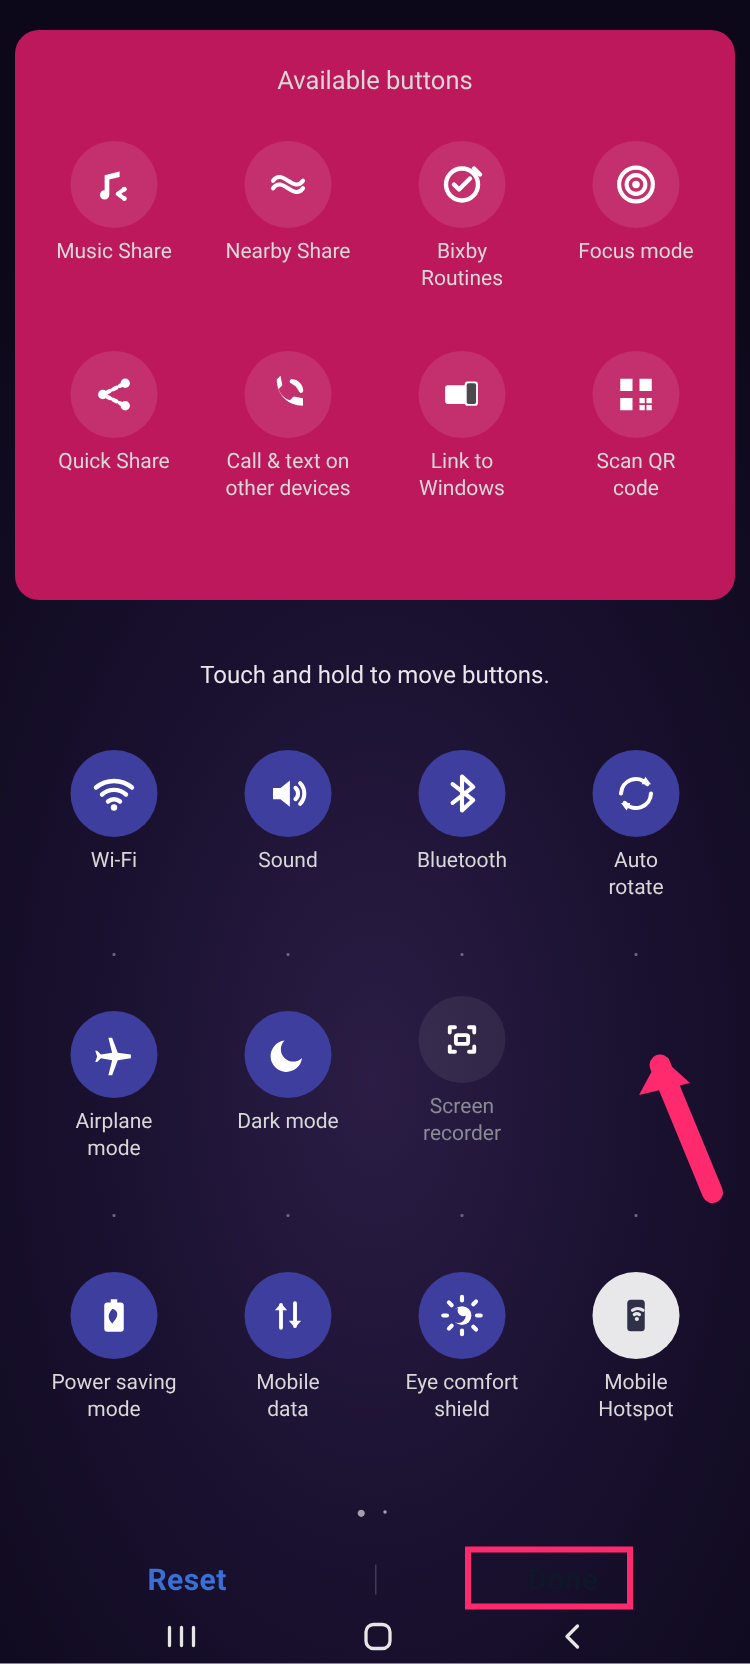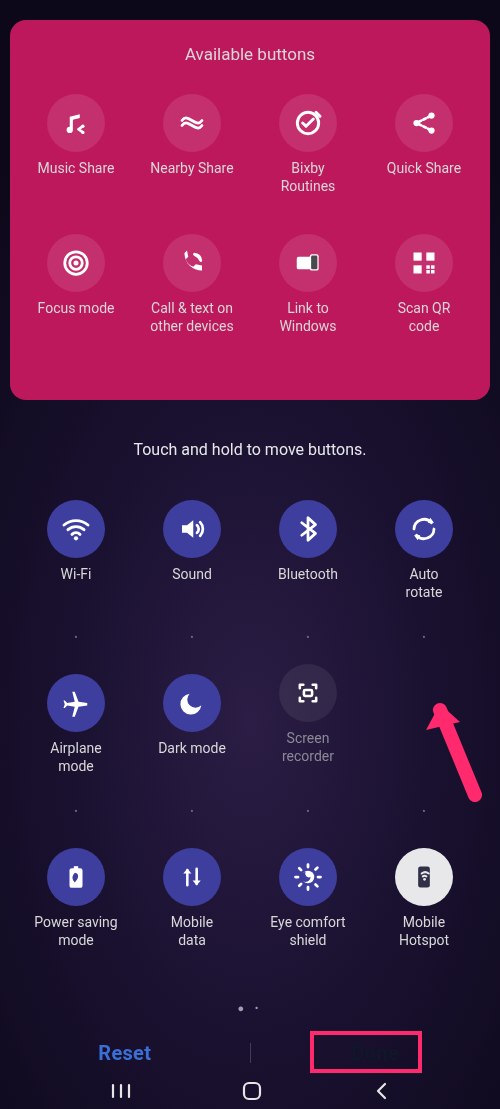--- a/index.html
+++ b/index.html
@@ -189,40 +189,40 @@
             <path class="ico" d="M18 4l3 3" stroke-width="2.6"></path>
           </svg>
       </div>
       <div class="tile-label">Bixby
 Routines</div>
     </div>
 
     <div class="tile">
       <div class="circle circle-gray">
         <svg width="30" height="30" viewBox="0 0 24 24">
+            <circle class="ico" cx="12" cy="12" r="9" stroke-width="2.4"></circle>
+            <circle class="ico" cx="12" cy="12" r="5" stroke-width="2.2"></circle>
+            <circle class="ico-fill" cx="12" cy="12" r="2"></circle>
+          </svg>
+      </div>
+      <div class="tile-label">Focus mode</div>
+    </div>
+
+    <div class="tile">
+      <div class="circle circle-gray">
+        <svg width="30" height="30" viewBox="0 0 24 24">
             <g class="ico-fill">
               <circle cx="6" cy="12" r="2.5"></circle>
               <circle cx="18" cy="6" r="2.5"></circle>
               <circle cx="18" cy="18" r="2.5"></circle>
             </g>
             <path class="ico" stroke-dasharray="2 2" d="M8 11l8-4M8 13l8 4"></path>
           </svg>
       </div>
       <div class="tile-label">Quick Share</div>
-    </div>
-
-    <div class="tile">
-      <div class="circle circle-gray">
-        <svg width="30" height="30" viewBox="0 0 24 24">
-            <circle class="ico" cx="12" cy="12" r="9" stroke-width="2.4"></circle>
-            <circle class="ico" cx="12" cy="12" r="5" stroke-width="2.2"></circle>
-            <circle class="ico-fill" cx="12" cy="12" r="2"></circle>
-          </svg>
-      </div>
-      <div class="tile-label">Focus mode</div>
     </div>
 
     <div class="tile">
       <div class="circle circle-gray">
         <svg width="30" height="30" viewBox="0 0 24 24">
             <path class="ico-fill" d="M6 4c0 8 6 14 14 14l0-4-5-1-2 2c-3-1-5-3-6-6l2-2-1-5z"></path>
             <path class="ico" d="M14 5a5 5 0 0 1 5 5M14 5l3 2M19 10l-2-3" stroke-width="1.8"></path>
           </svg>
       </div>
       <div class="tile-label">Call &amp; text on

